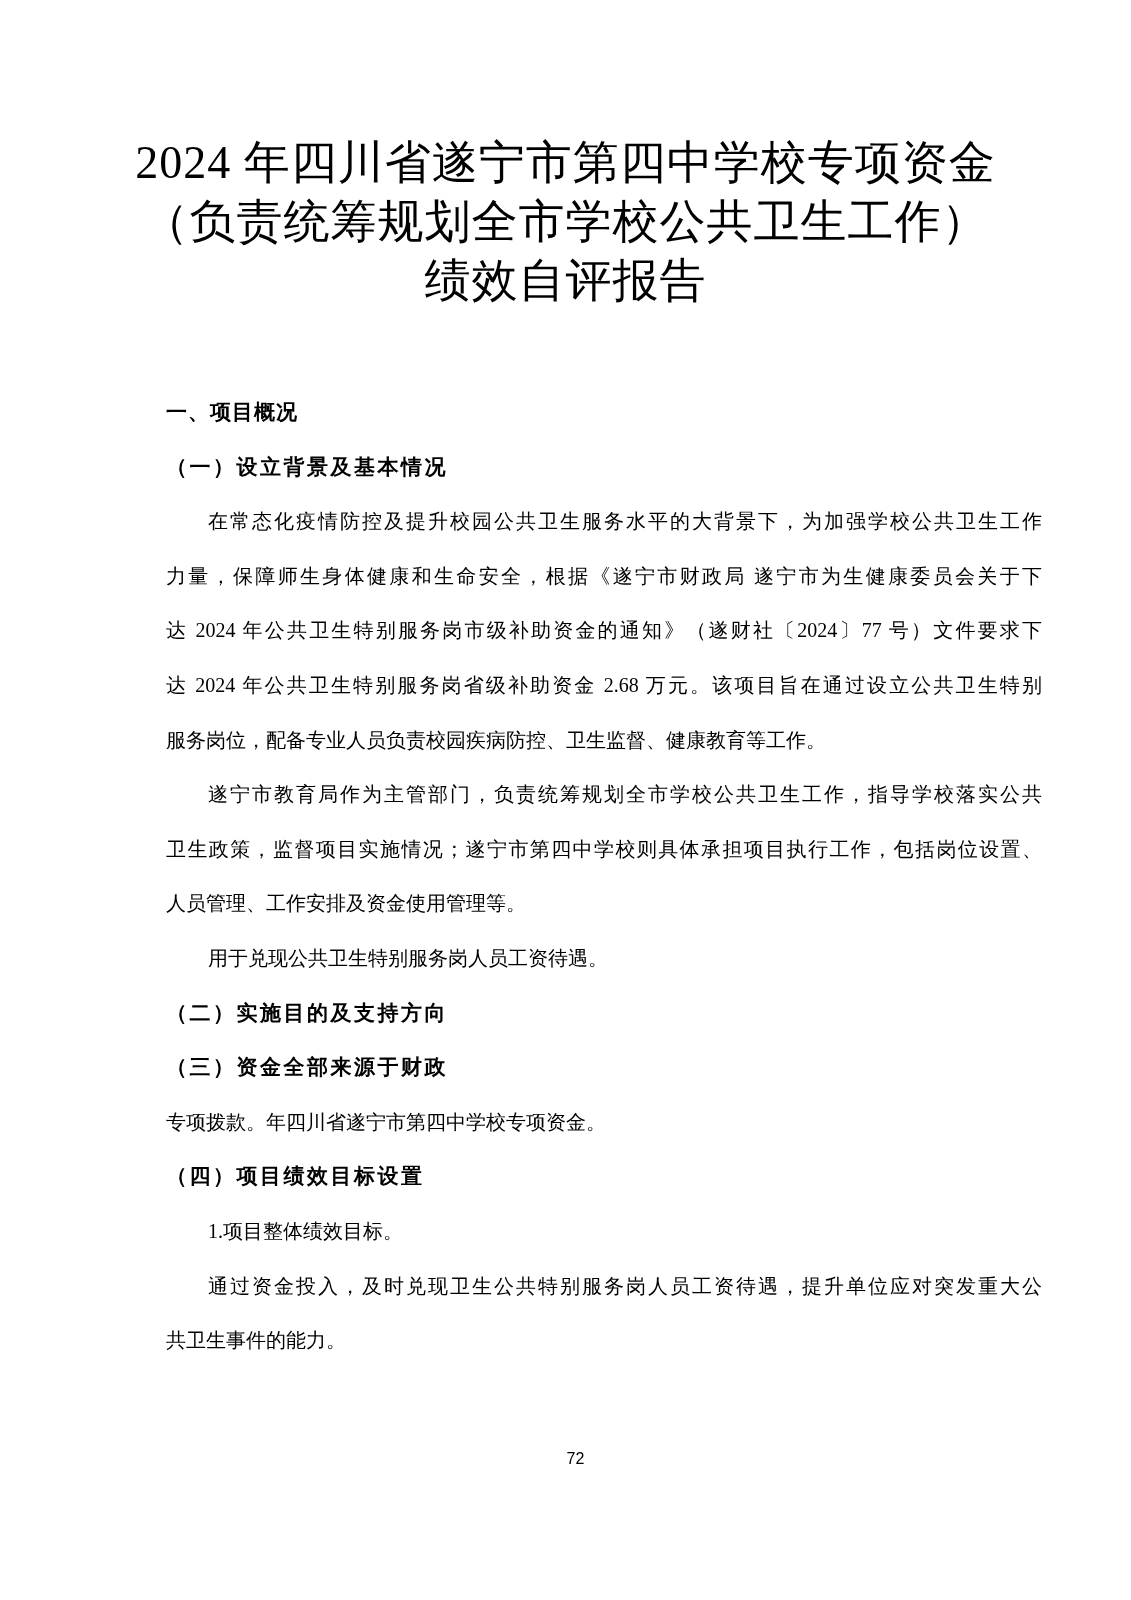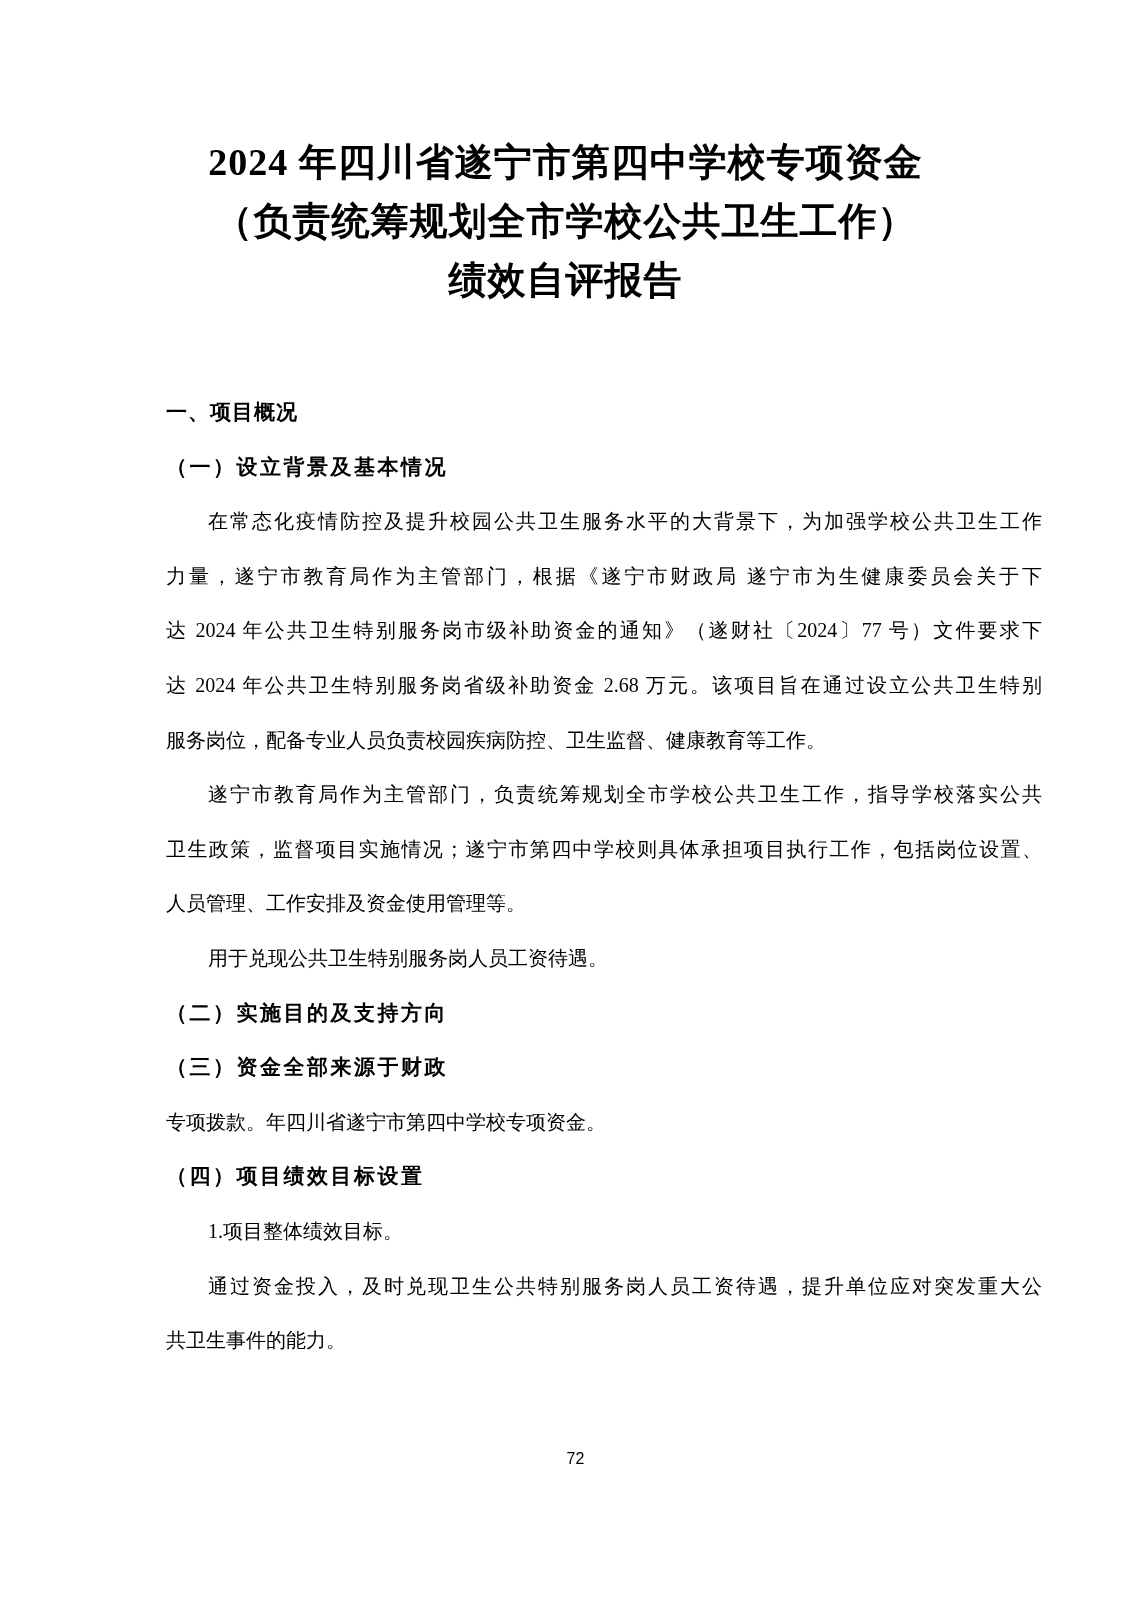--- a/index.html
+++ b/index.html
@@ -13,22 +13,22 @@
     height: 1600px;
     background: #ffffff;
     color: #000000;
     overflow: hidden;
     font-family: "Liberation Serif", serif;
   }
   .title {
     margin: 133px 80px 0 80px;
     text-align: center;
     font-family: "Liberation Serif", sans-serif;
-    font-weight: bold;
-    font-size: 38px;
+    font-weight: normal;
+    font-size: 46px;
     line-height: 59px;
     letter-spacing: 1px;
   }
   .content {
     margin: 75px 89px 0 166px;
   }
   .line {
     font-size: 20px;
     line-height: 54.6px;
     height: 54.6px;
@@ -75,21 +75,21 @@
   <div class="title">
     <div>2024 年四川省遂宁市第四中学校专项资金</div>
     <div>（负责统筹规划全市学校公共卫生工作）</div>
     <div>绩效自评报告</div>
   </div>
 
   <div class="content">
     <div class="line h1">一、项目概况</div>
     <div class="line h2">（一）设立背景及基本情况</div>
     <div class="line indent full">在常态化疫情防控及提升校园公共卫生服务水平的大背景下，为加强学校公共卫生工作</div>
-    <div class="line full">力量，遂宁市教育局作为主管部门，根据《遂宁市财政局 遂宁市为生健康委员会关于下</div>
+    <div class="line full">力量，保障师生身体健康和生命安全，根据《遂宁市财政局 遂宁市为生健康委员会关于下</div>
     <div class="line full">达 2024 年公共卫生特别服务岗市级补助资金的通知》（遂财社〔2024〕77 号）文件要求下</div>
     <div class="line full">达 2024 年公共卫生特别服务岗省级补助资金 2.68 万元。该项目旨在通过设立公共卫生特别</div>
     <div class="line">服务岗位，配备专业人员负责校园疾病防控、卫生监督、健康教育等工作。</div>
     <div class="line indent full">遂宁市教育局作为主管部门，负责统筹规划全市学校公共卫生工作，指导学校落实公共</div>
     <div class="line full">卫生政策，监督项目实施情况；遂宁市第四中学校则具体承担项目执行工作，包括岗位设置、</div>
     <div class="line">人员管理、工作安排及资金使用管理等。</div>
     <div class="line indent">用于兑现公共卫生特别服务岗人员工资待遇。</div>
     <div class="line h2">（二）实施目的及支持方向</div>
     <div class="line h2">（三）资金全部来源于财政</div>
     <div class="line">专项拨款。年四川省遂宁市第四中学校专项资金。</div>

